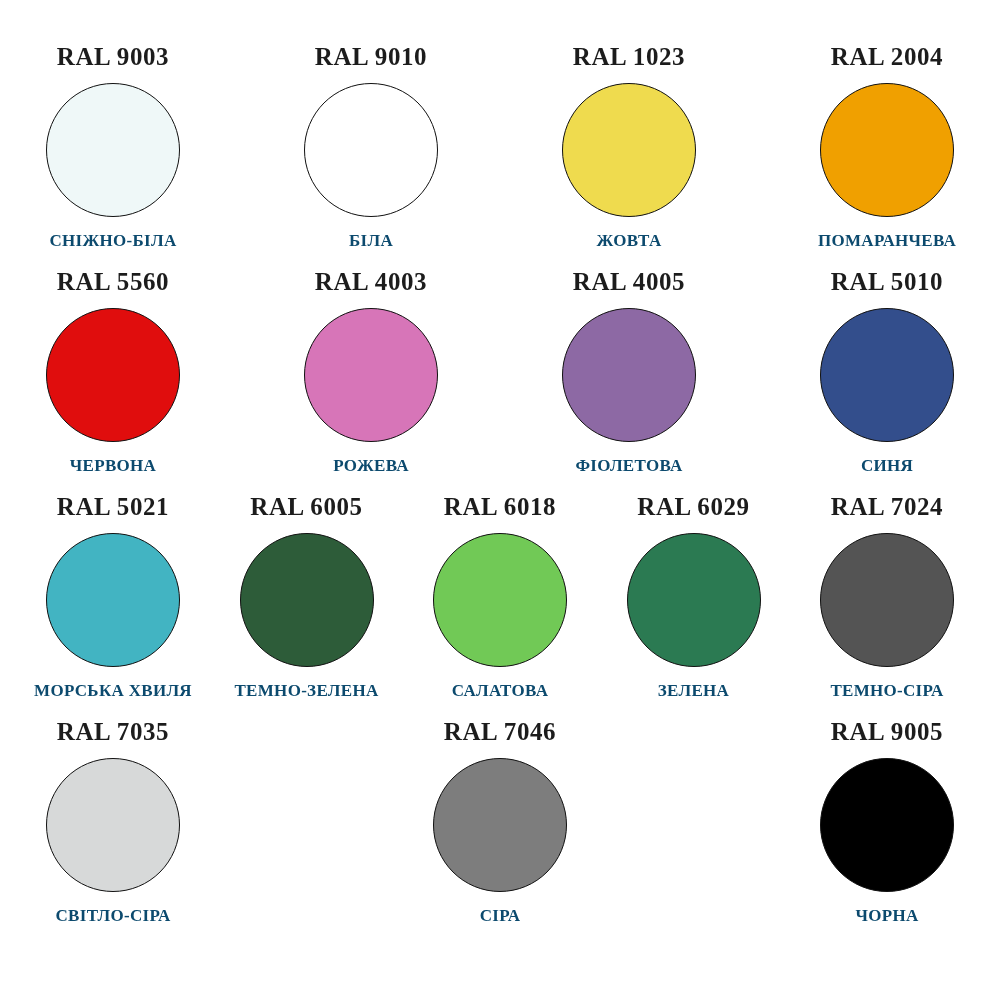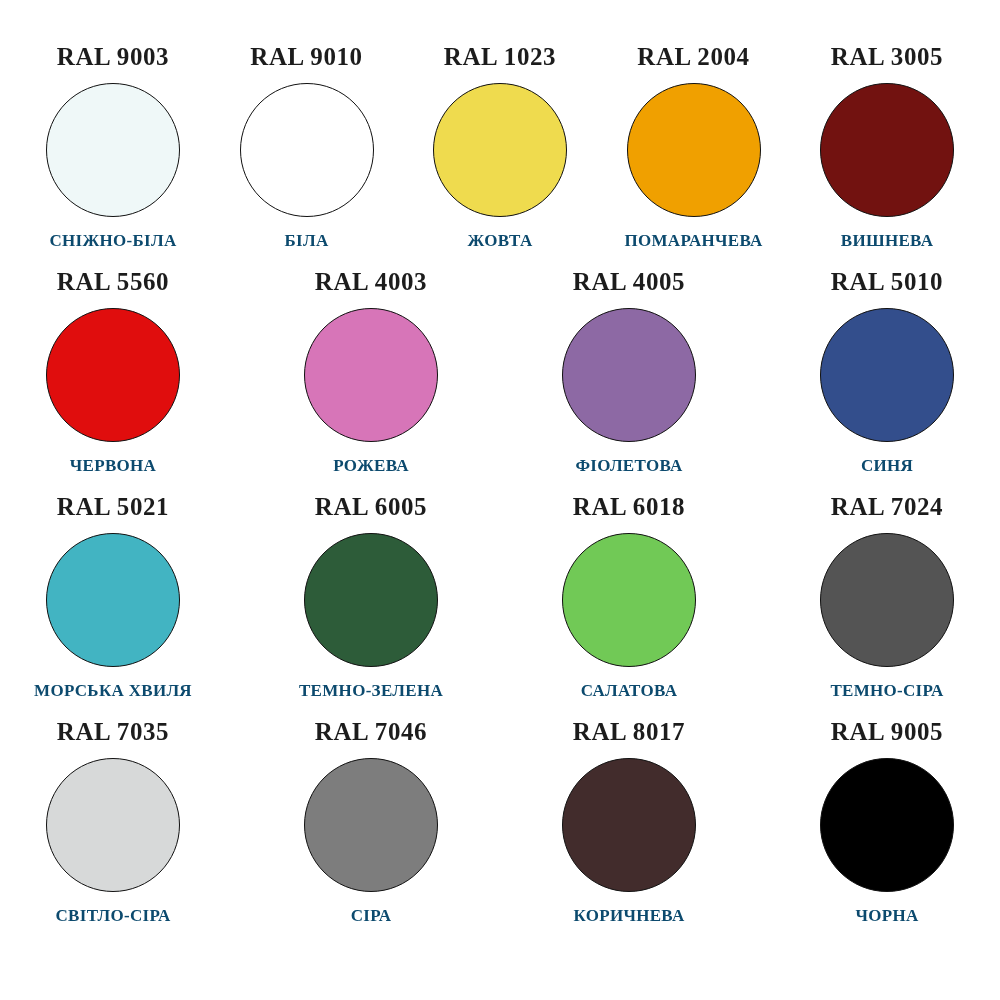--- a/index.html
+++ b/index.html
@@ -118,27 +118,20 @@
       </div>
       <div class="color-name">ЖОВТА</div>
     </div>
     <div class="swatch">
       <div class="ral-code">RAL 2004</div>
       <div class="disc-wrap">
         <div class="disc" style="background-color: rgb(240, 160, 0);"></div>
       </div>
       <div class="color-name">ПОМАРАНЧЕВА</div>
     </div>
-    <div class="swatch">
-      <div class="ral-code">RAL 3005</div>
-      <div class="disc-wrap">
-        <div class="disc" style="background-color: rgb(114, 18, 16);"></div>
-      </div>
-      <div class="color-name">ВИШНЕВА</div>
-    </div>
   </div>
 
   <div class="row">
     <div class="swatch">
       <div class="ral-code">RAL 5560</div>
       <div class="disc-wrap">
         <div class="disc" style="background-color: rgb(224, 13, 13);"></div>
       </div>
       <div class="color-name">ЧЕРВОНА</div>
     </div>
@@ -181,20 +174,27 @@
       <div class="color-name">ТЕМНО-ЗЕЛЕНА</div>
     </div>
     <div class="swatch">
       <div class="ral-code">RAL 6018</div>
       <div class="disc-wrap">
         <div class="disc" style="background-color: rgb(113, 201, 86);"></div>
       </div>
       <div class="color-name">САЛАТОВА</div>
     </div>
     <div class="swatch">
+      <div class="ral-code">RAL 6029</div>
+      <div class="disc-wrap">
+        <div class="disc" style="background-color: rgb(43, 122, 82);"></div>
+      </div>
+      <div class="color-name">ЗЕЛЕНА</div>
+    </div>
+    <div class="swatch">
       <div class="ral-code">RAL 7024</div>
       <div class="disc-wrap">
         <div class="disc" style="background-color: rgb(84, 84, 84);"></div>
       </div>
       <div class="color-name">ТЕМНО-СІРА</div>
     </div>
   </div>
 
   <div class="row">
     <div class="swatch">
@@ -205,27 +205,20 @@
       <div class="color-name">СВІТЛО-СІРА</div>
     </div>
     <div class="swatch">
       <div class="ral-code">RAL 7046</div>
       <div class="disc-wrap">
         <div class="disc" style="background-color: rgb(125, 125, 125);"></div>
       </div>
       <div class="color-name">СІРА</div>
     </div>
     <div class="swatch">
-      <div class="ral-code">RAL 8017</div>
-      <div class="disc-wrap">
-        <div class="disc" style="background-color: rgb(66, 44, 44);"></div>
-      </div>
-      <div class="color-name">КОРИЧНЕВА</div>
-    </div>
-    <div class="swatch">
       <div class="ral-code">RAL 9005</div>
       <div class="disc-wrap">
         <div class="disc" style="background-color: rgb(0, 0, 0);"></div>
       </div>
       <div class="color-name">ЧОРНА</div>
     </div>
   </div>
 
 </div>
 

